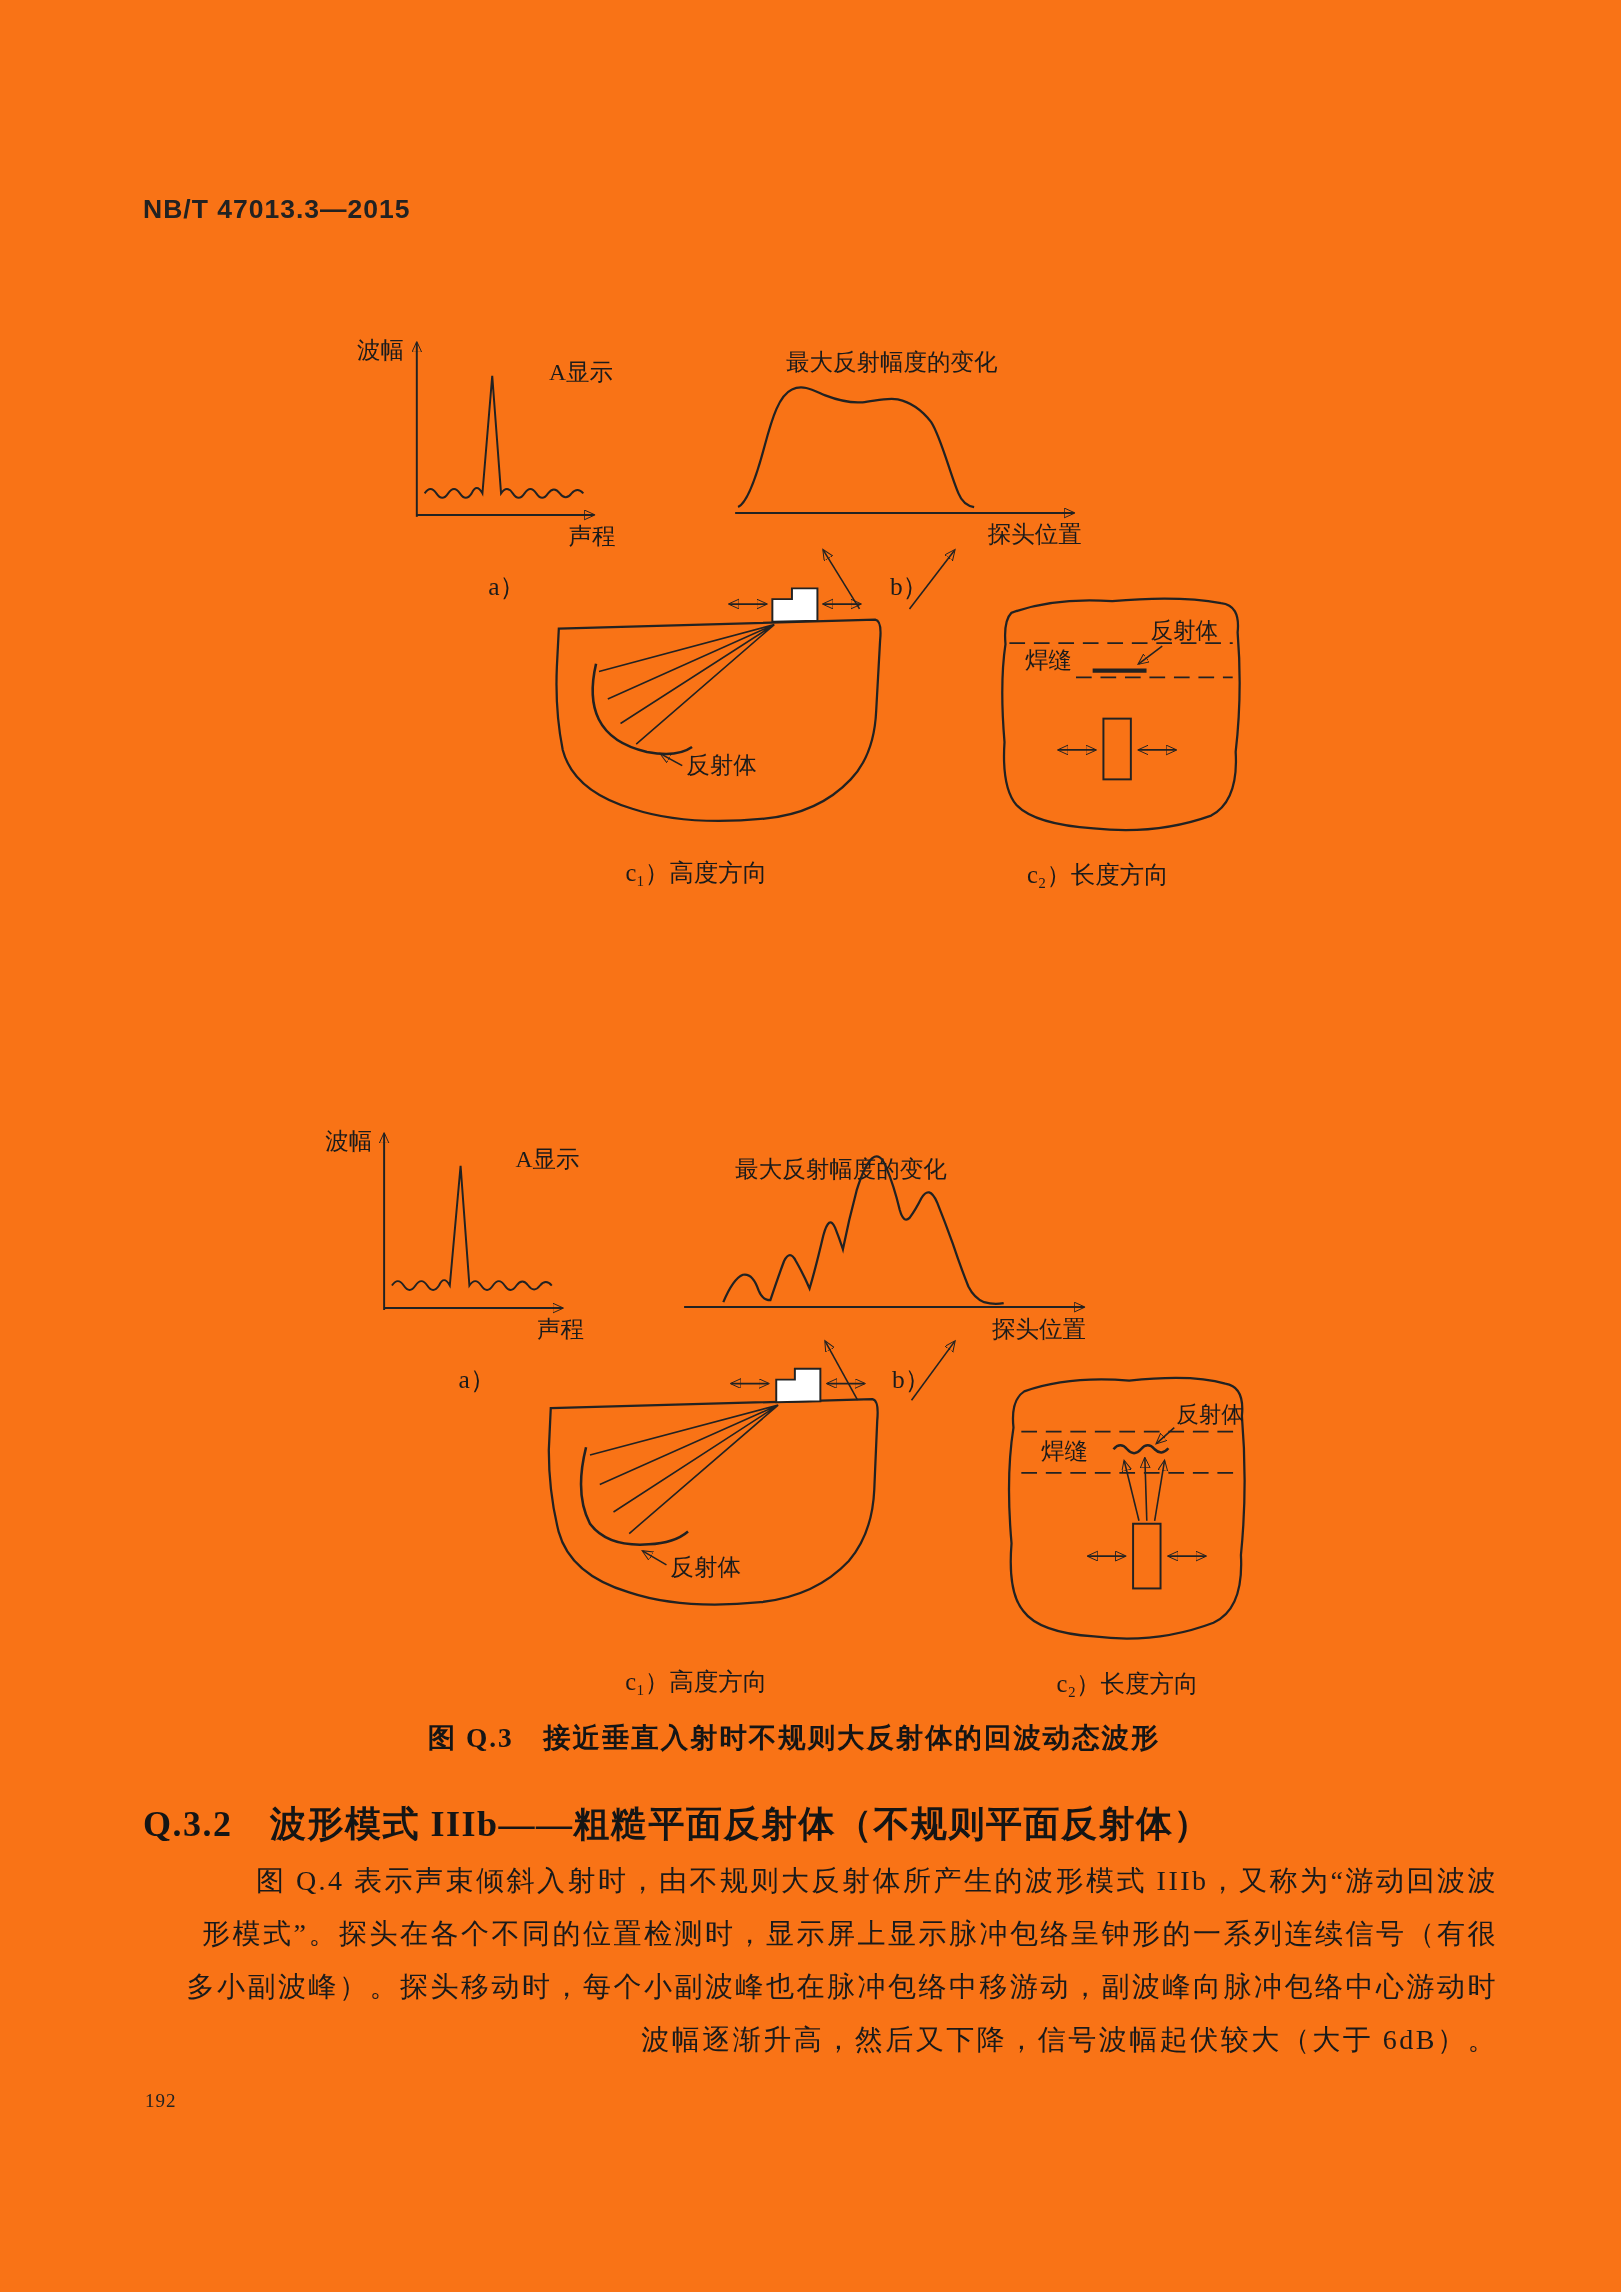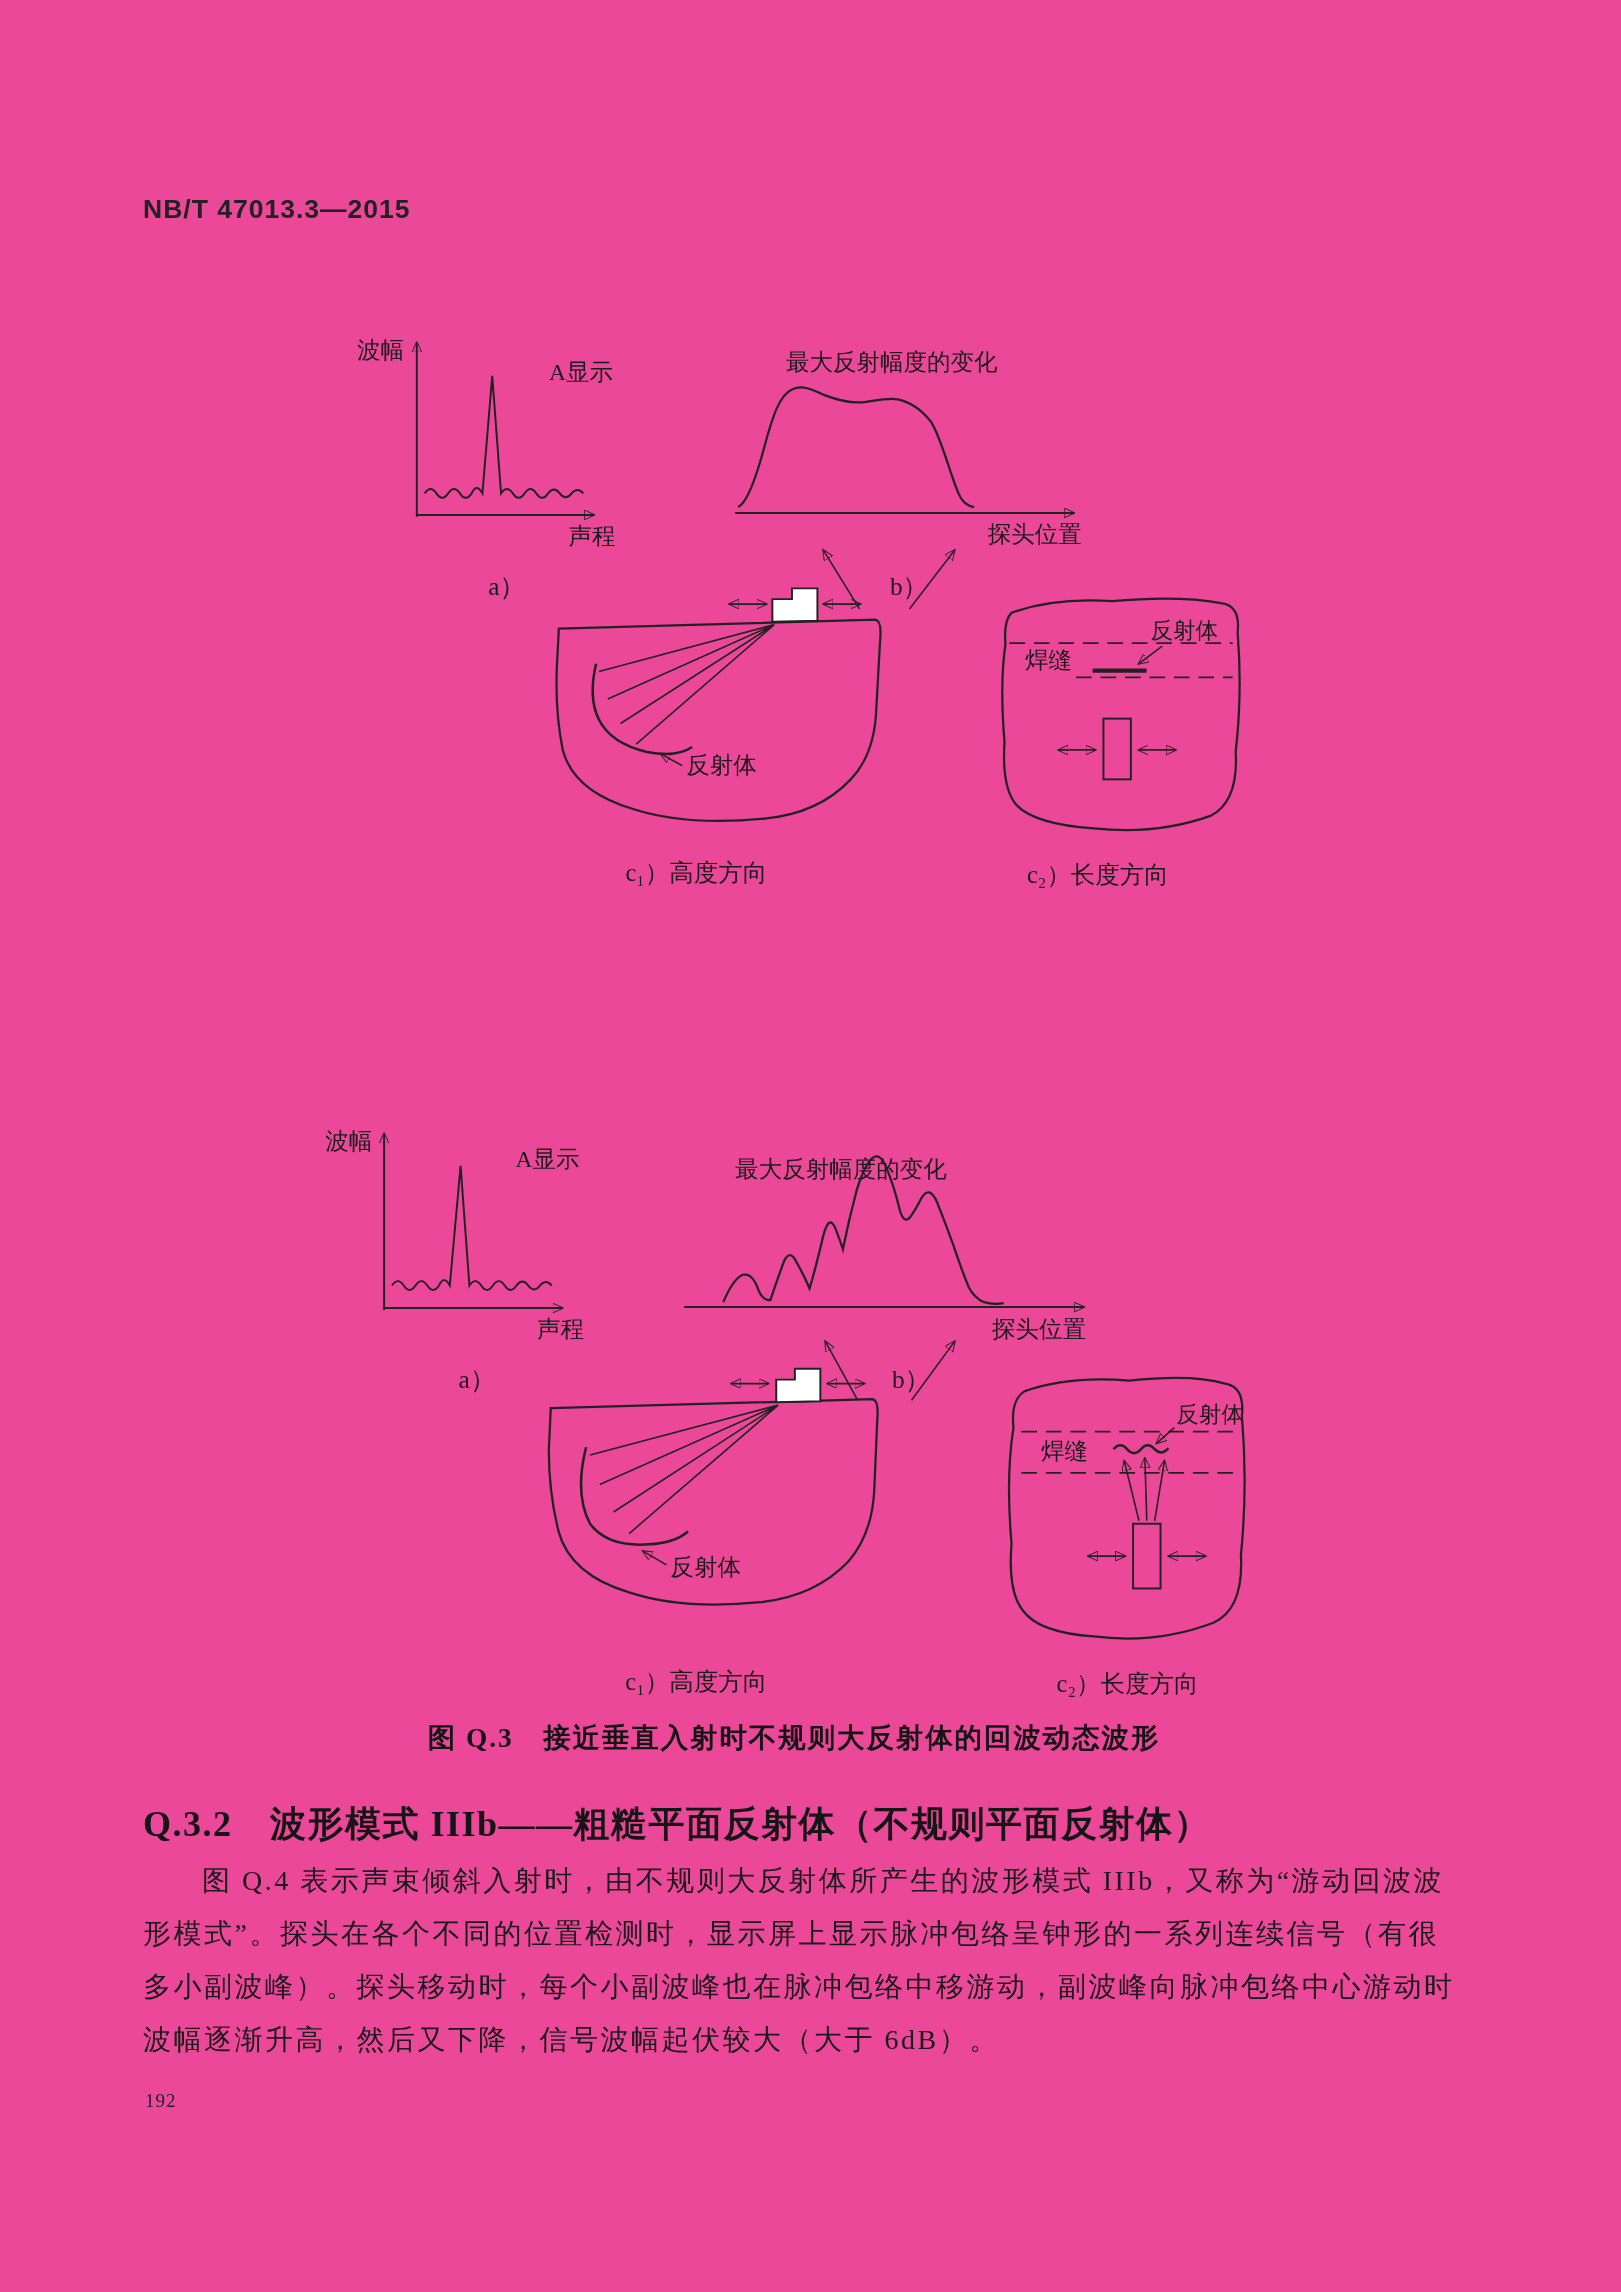--- a/index.html
+++ b/index.html
@@ -1,20 +1,20 @@
 <!DOCTYPE html>
 <html><head>
 <meta charset="utf-8">
 <style>
   html,body{margin:0;padding:0;background:#e8e8e8;}
   .page{
     position:relative;
     width:1621px;height:2293px;
     margin:0 auto;
-    background:#ec4899;
+    background:#f97316;
     font-family:"Liberation Serif","DejaVu Serif",serif;
     color:#1c1c1c;
     overflow:hidden;
   }
   .doc-header{
     position:absolute;left:143px;top:194px;
     font-family:"Liberation Sans","DejaVu Sans",sans-serif;
     font-size:26.5px;font-weight:600;letter-spacing:1px;color:#222;
   }
   .fig-svg{position:absolute;}
@@ -41,21 +41,21 @@
     font-size:27.4px;font-weight:bold;letter-spacing:2px;color:#151515;
   }
   .sec-heading{
     position:absolute;left:143px;top:1800px;width:1353px;
     font-size:36px;font-weight:bold;letter-spacing:1.5px;color:#151515;
   }
   .para{
     position:absolute;left:143px;top:1854px;width:1355px;
     font-size:28px;line-height:53px;letter-spacing:2.5px;color:#1a1a1a;
   }
-  .para .line{white-space:nowrap;}
+  .para .line{white-space:nowrap;text-align:right;}
   .para .indent{padding-left:59px;}
   .page-number{
     position:absolute;left:145px;top:2090px;
     font-size:19px;letter-spacing:1px;color:#222;
   }
 </style>
 </head>
 <body>
 
 <div class="page">

